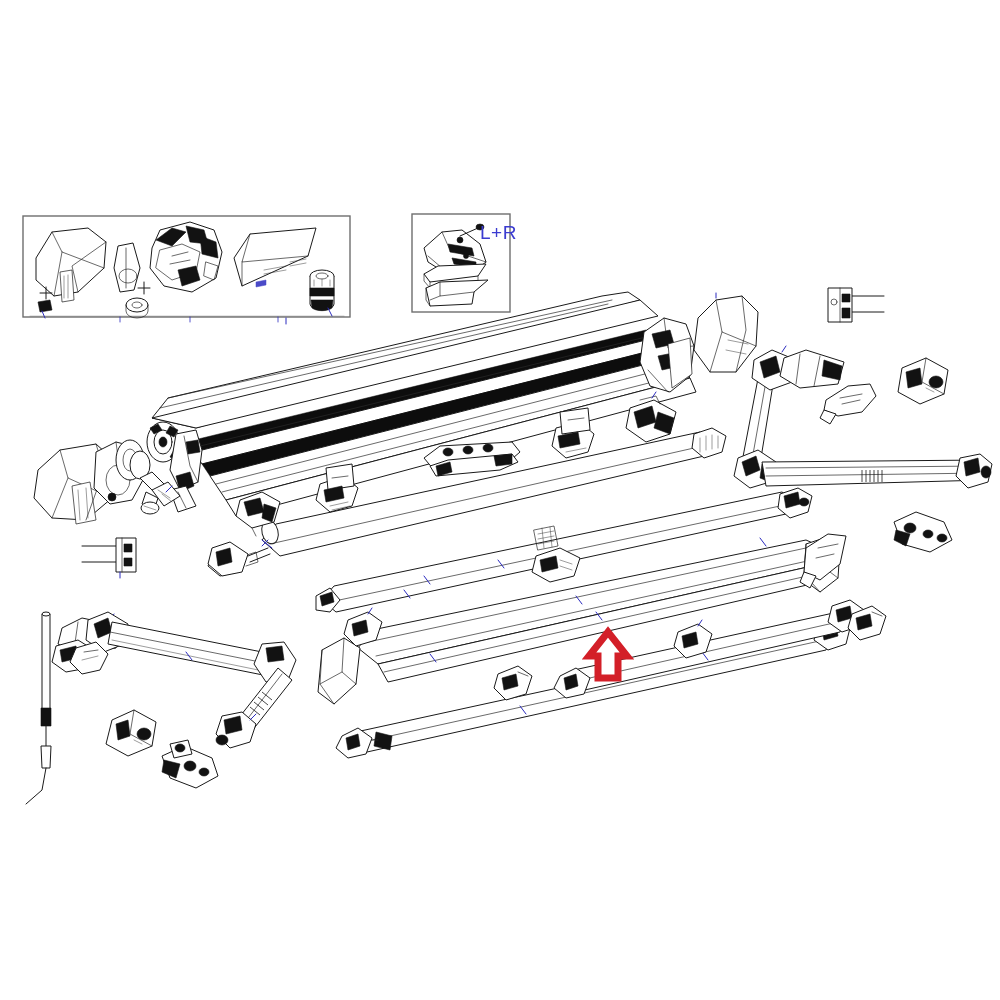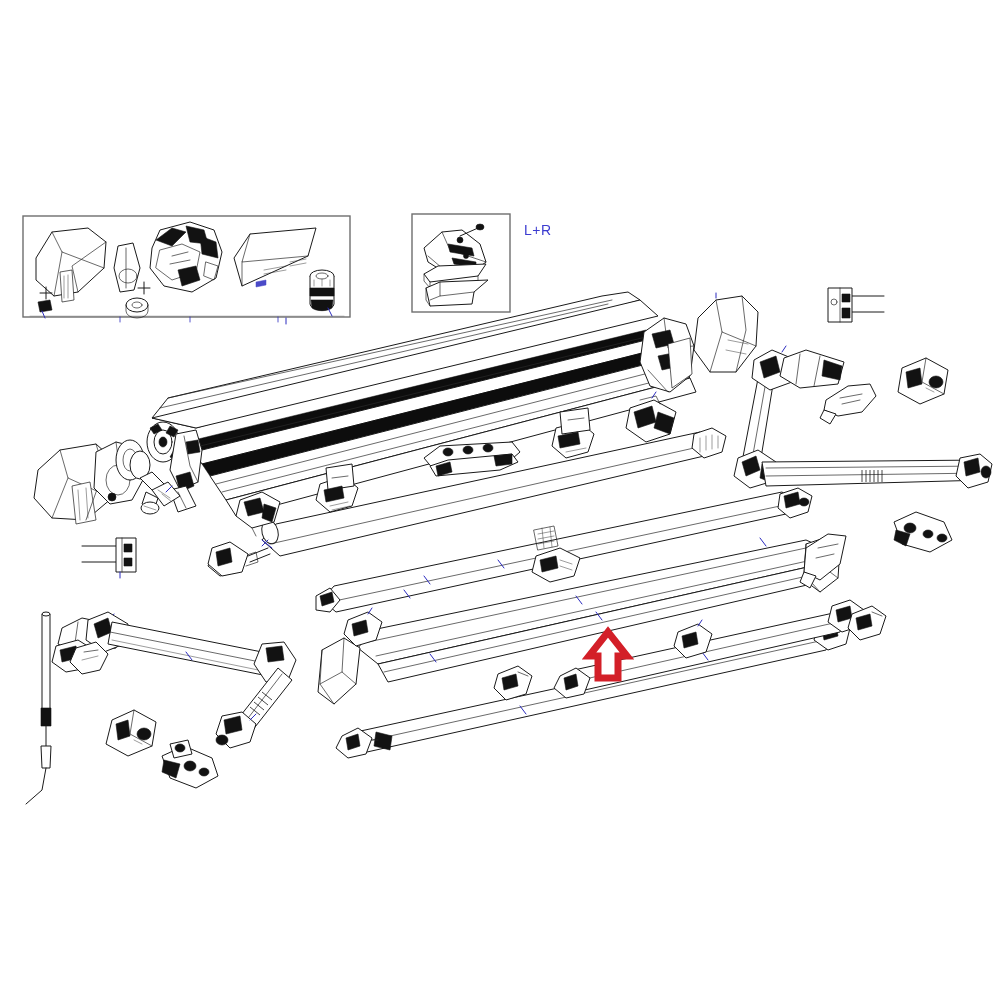--- a/index.html
+++ b/index.html
@@ -87,26 +87,25 @@
   }
   .arrow-marker {
     fill: #ffffff;
     stroke: #d31f28;
     stroke-width: 7;
     stroke-linejoin: miter;
   }
   .lr-label {
     position: absolute;
     font-family: "Liberation Sans", sans-serif;
-    font-size: 14px;
+    font-size: 19px;
     color: #3b3bd0;
     letter-spacing: 0.5px;
     white-space: nowrap;
     user-select: none;
-    margin-left: 44px;
   }
   .hatch-ln {
     fill: none;
     stroke: #1a1a1a;
     stroke-width: 0.8;
     stroke-linecap: butt;
   }
 </style>
 </head>
 <body>

